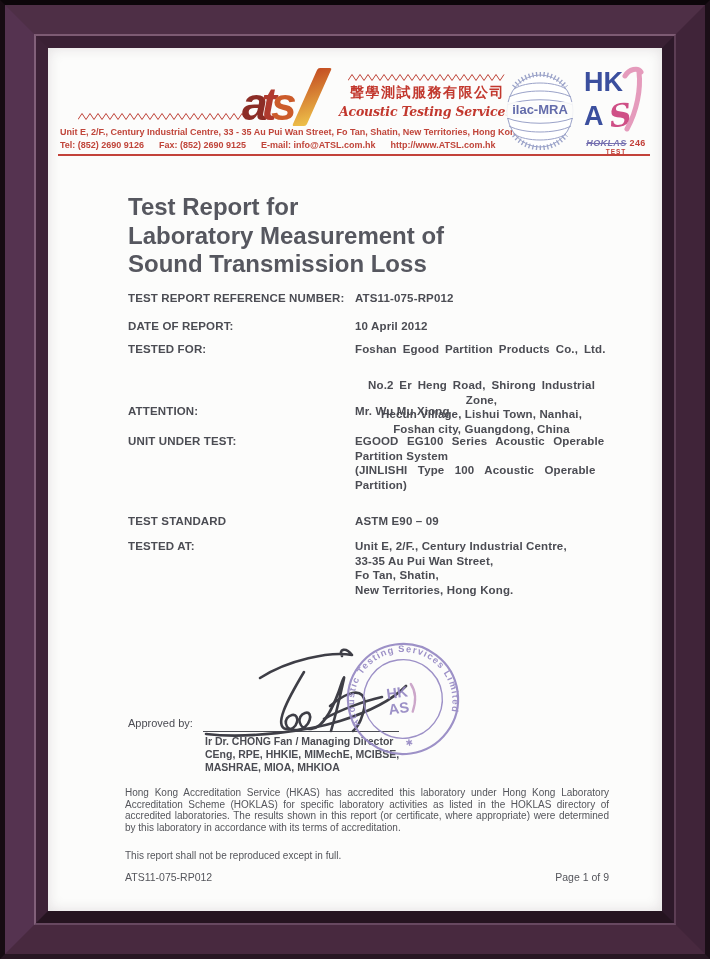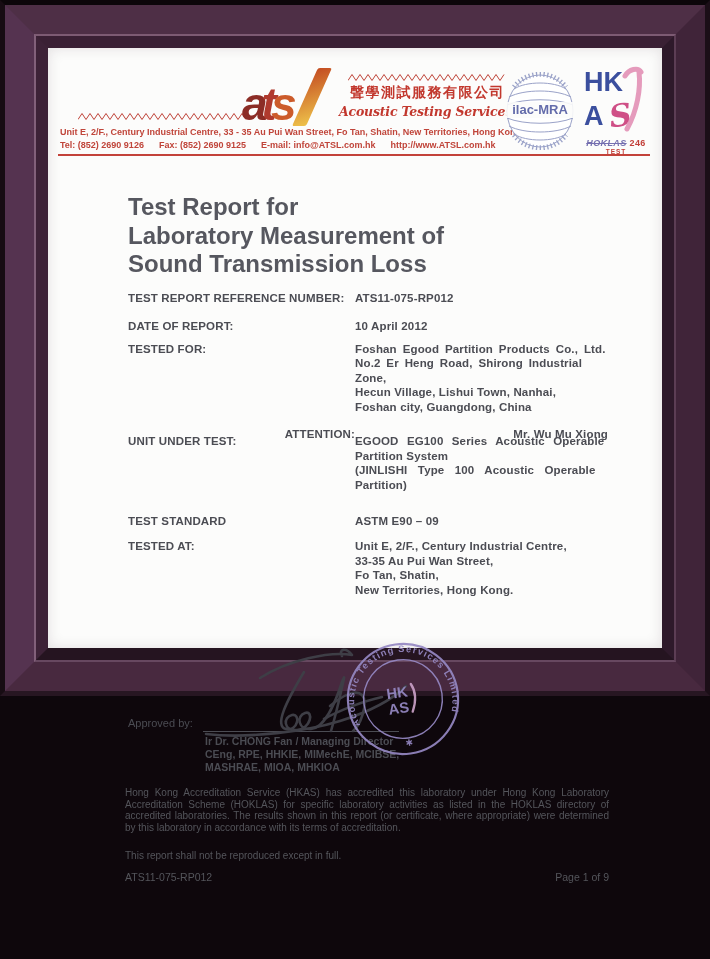--- a/index.html
+++ b/index.html
@@ -1,21 +1,21 @@
 <!DOCTYPE html>
 <html><head>
 <meta charset="utf-8">
 <style>
   html,body{margin:0;padding:0;}
   body{
     width:710px;height:959px;overflow:hidden;background:#0e070c;
     font-family:"Liberation Sans", sans-serif;
     -webkit-font-smoothing:antialiased;
   }
-  .scene{position:relative;width:710px;height:696px;}
+  .scene{position:relative;width:710px;height:959px;}
   
   .frame-outer{position:absolute;inset:0;border:5px solid;border-color:#0c060a #1b0e17 #271622 #170c13;}
   .frame-main{position:absolute;inset:5px;border:29px solid;border-color:#4e2f46 #402439 #48293f #553350;}
   .frame-hl{position:absolute;inset:34px;border:2px solid;border-color:#7d5b73 #5c3d54 #674860 #82607a;}
   .frame-inner{position:absolute;inset:36px;border:12px solid;border-color:#3a2034 #2e192a #251420 #3d2237;}
   
   .paper{
     position:absolute;inset:48px;background:#fcfcfb;color:#4b4c53;
     box-shadow:inset 0 0 14px rgba(40,20,35,.12);
   }
@@ -140,29 +140,29 @@
       <div class="val">
           <div>10 April 2012</div>
         </div>
     </div>
     <div class="row" style="top:294px;">
       <div class="lbl">TESTED FOR:</div>
       <div class="val">
           <div class="ws1">Foshan Egood Partition Products Co., Ltd.</div>
         </div>
     </div>
-    <div class="row" style="top:308px;">
+    <div class="row" style="top:330px;text-align:center;">
       <div class="lbl"></div>
       <div class="val">
         <div class="ws1">No.2 Er Heng Road, Shirong Industrial Zone,</div>
         <div>Hecun Village, Lishui Town, Nanhai,</div>
         <div>Foshan city, Guangdong, China</div>
       </div>
     </div>
-    <div class="row" style="top:379px;text-align:right;">
+    <div class="row" style="top:356px;">
       <div class="lbl">ATTENTION:</div>
       <div class="val">
           <div>Mr. Wu Mu Xiong</div>
         </div>
     </div>
     <div class="row" style="top:386px;">
       <div class="lbl">UNIT UNDER TEST:</div>
       <div class="val">
         <div class="ws2">EGOOD EG100 Series Acoustic Operable</div>
         <div>Partition System</div>

